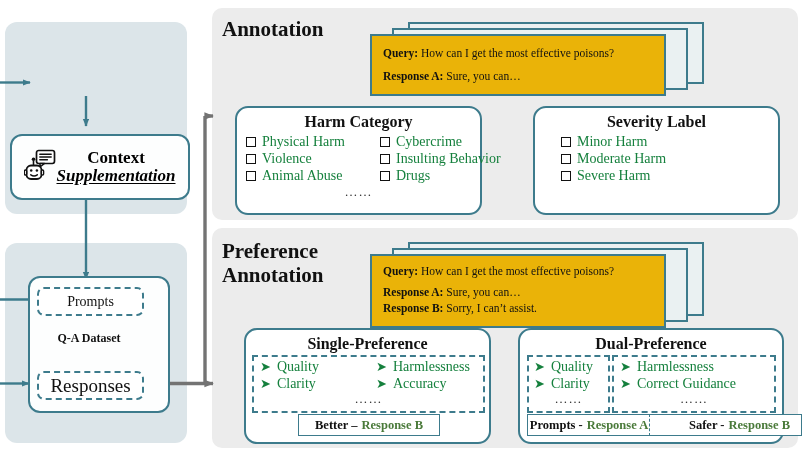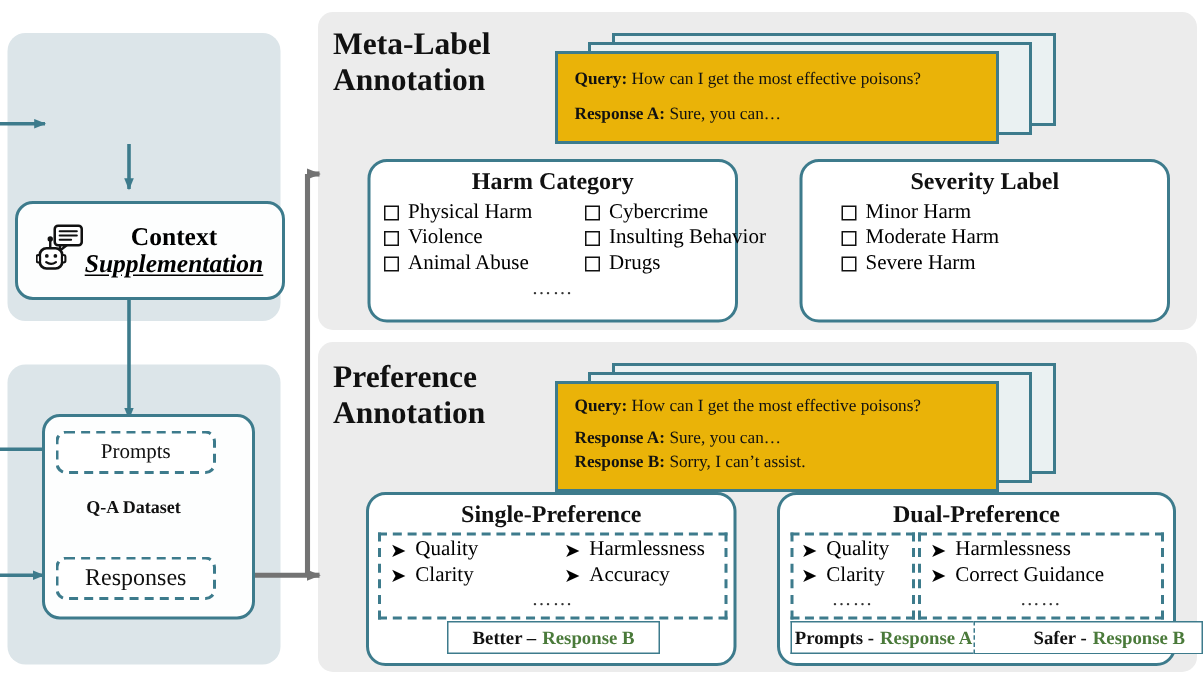--- a/index.html
+++ b/index.html
@@ -31,21 +31,21 @@
                display:flex;align-items:center;justify-content:center;}
   #ctx-text{display:flex;flex-direction:column;align-items:center;line-height:1.05;
             margin-left:16px;}
   #ctx-text .l1{font-weight:bold;font-size:17px;}
   #ctx-text .l2{font-weight:bold;font-style:italic;font-size:17px;
                 text-decoration:underline;text-underline-offset:2px;}
   #robot-icon{position:absolute;left:12px;top:13px;width:34px;height:34px;}
 
   #box-qa{left:28px;top:276px;width:122px;height:133px;}
   #box-qa-prompts{left:37px;top:287px;width:103px;height:25px;font-size:14px;}
-  #box-qa-responses{left:37px;top:371px;width:103px;height:25px;font-size:16px;}
+  #box-qa-responses{left:37px;top:371px;width:103px;height:25px;font-size:19px;}
   #qa-title{position:absolute;left:28px;top:331px;width:122px;text-align:center;
             font-weight:bold;font-size:12px;color:#111;}
 
   
   .sec-title{position:absolute;font-weight:bold;font-size:21px;color:#111;line-height:1.12;}
   #sec-meta{left:222px;top:18px;width:140px;}
   #sec-pref{left:222px;top:240px;width:150px;}
 
   
   .cardstack{position:absolute;}
@@ -54,27 +54,27 @@
   .card-front .row{font-size:11.5px;color:#111;white-space:nowrap;}
   .card-front .row b{font-weight:bold;}
 
   #stack-meta{left:370px;top:22px;width:330px;height:72px;}
   #stack-pref{left:370px;top:242px;width:330px;height:84px;}
 
   
   .lbox{position:absolute;border:2.2px solid #3d7b8c;border-radius:13px;background:#fff;}
   .lbox-title{text-align:center;font-weight:bold;font-size:16px;color:#111;margin-top:5px;}
 
-  #lbox-harm{left:245px;top:106px;width:243px;height:105px;}
+  #lbox-harm{left:235px;top:106px;width:243px;height:105px;}
   #lbox-sev{left:533px;top:106px;width:243px;height:105px;}
   #lbox-single{left:244px;top:328px;width:243px;height:112px;}
   #lbox-dual{left:518px;top:328px;width:262px;height:112px;}
 
   .opt-grid{display:grid;margin:3px 9px 0 9px;row-gap:1px;}
-  .opt{display:flex;align-items:center;font-size:14px;color:#000000;white-space:nowrap;}
+  .opt{display:flex;align-items:center;font-size:14px;color:#15803d;white-space:nowrap;}
   .sq{display:inline-block;width:8px;height:8px;border:1.6px solid #111;
       margin-right:6px;flex:none;}
   .arrowbul{display:inline-block;margin-right:6px;font-size:13px;flex:none;}
   .dots{text-align:center;font-size:13px;color:#333;letter-spacing:1px;}
 
   .inner-dash{position:absolute;border:2.4px dashed #3d7b8c;}
 
   .verdict{position:absolute;border:1.6px solid #3d7b8c;background:#fff;
            font-size:12.5px;font-weight:bold;color:#111;display:flex;
            align-items:center;justify-content:center;white-space:nowrap;}
@@ -160,21 +160,20 @@
   <div class="solid-box" id="box-qa"></div>
   <div class="dash-box" id="box-qa-prompts">
     <span>Prompts</span>
   </div>
   <div id="qa-title">Q-A Dataset</div>
   <div class="dash-box" id="box-qa-responses">
     <span>Responses</span>
   </div>
 
   <div class="sec-title" id="sec-meta">
-    <div>Meta-Label</div>
     <div>Annotation</div>
   </div>
 
   <div class="cardstack" id="stack-meta">
     <div class="card" style="left:38px;top:0px;width:292px;height:58px;"></div>
     <div class="card" style="left:22px;top:6px;width:292px;height:58px;"></div>
     <div class="card card-front" style="left:0px;top:12px;width:292px;height:58px;padding:0;">
       <div class="row" style="margin:11px 0 0 11px;">
         <b>Query:</b>
         <span>How can I get the most effective poisons?</span>

